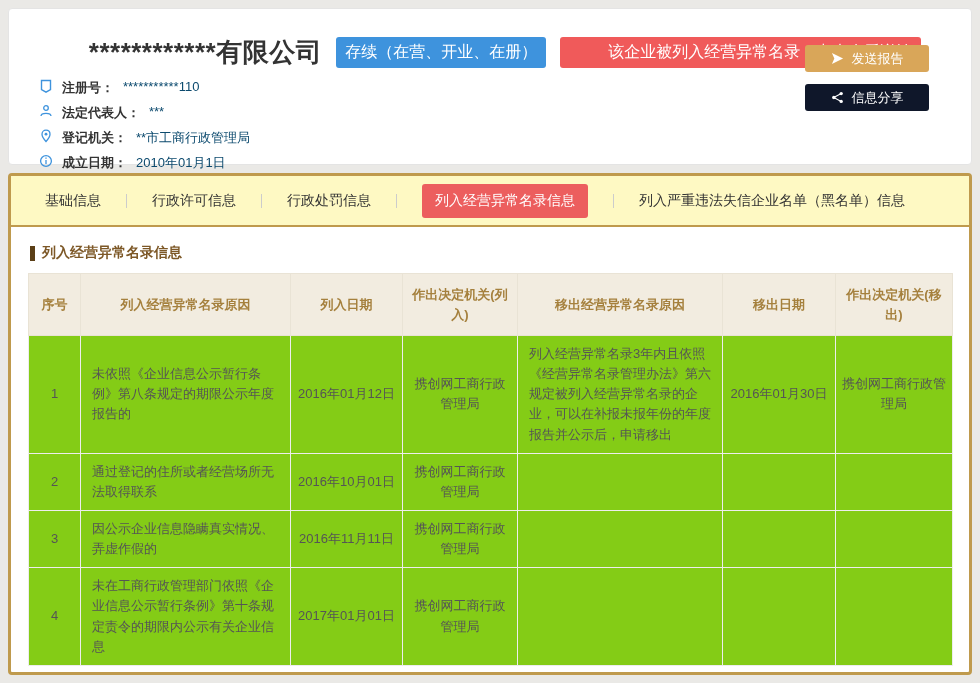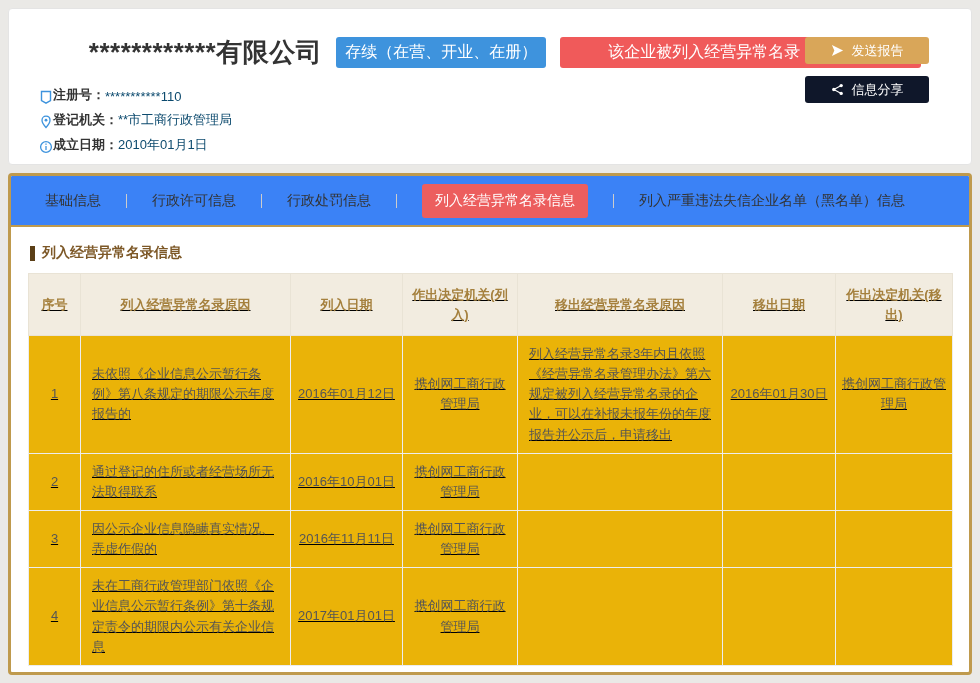--- a/index.html
+++ b/index.html
@@ -39,31 +39,32 @@
     white-space: nowrap;
   }
   .badge-blue { background: #3e93dd; }
   .badge-red  { background: #f05a5a; cursor: pointer; padding-left: 48px; }
   .info-list {
     list-style: none;
     margin: 9px 0 0 30px;
   }
   .info-list li {
     display: flex;
-    align-items: flex-end;
+    align-items: flex-start;
+    gap: 9px;
     height: 25px;
     font-size: 13px;
     color: #333;
   }
   .info-list .lbl { font-weight: bold; color: #333; }
   .info-list .val { color: #0c4a6e; }
   .blue-ic { width: 14px; height: 14px; flex: 0 0 14px; }
   .header-actions {
     position: absolute;
-    top: 28px;
+    top: 36px;
     right: 42px;
     display: flex;
     flex-direction: column;
     gap: 12px;
   }
   .action-btn {
     width: 124px;
     height: 27px;
     border: none;
     border-radius: 3px;
@@ -89,21 +90,21 @@
     border: 3px solid #bf9a4d;
     border-radius: 4px;
     overflow: hidden;
   }
   .tab-bar {
     height: 51px;
     display: flex;
     align-items: center;
     padding-left: 34px;
     border-bottom: 2px solid #bf9a4d;
-    background: #3b82f6;
+    background: #fef9c3;
   }
   .tab {
     font-size: 14px;
     color: #333;
     cursor: pointer;
     white-space: nowrap;
   }
   .tab-active {
     background: #ec5e5e;
     color: #fff;
@@ -124,36 +125,35 @@
     margin: 2px 0 11px 2px;
   }
   .section-marker { width: 5px; height: 15px; background: #5b3f17; }
   .section-title-text { font-size: 14px; font-weight: bold; color: #7d5827; }
 
   
   table {
     width: 924px;
     border-collapse: collapse;
     table-layout: fixed;
-    text-decoration: underline;
   }
   th {
     background: #f2ece0;
     color: #a5803d;
     font-size: 13px;
     font-weight: bold;
     padding: 11px 5px;
     border: 1px solid #e9e3d5;
     text-align: center;
     line-height: 1.5;
   }
   td {
     font-size: 13px;
     color: #555;
-    background: #eab308;
+    background: #84cc16;
     border: 1px solid #ededed;
     padding: 8px 6px;
     text-align: center;
     line-height: 1.55;
     vertical-align: middle;
   }
   td.cell-left { text-align: left; padding: 8px 11px; }
 </style>
 </head>
 <body>
@@ -165,20 +165,28 @@
     <span class="badge badge-red">该企业被列入经营异常名录，点击查看详情</span>
   </div>
 
   <ul class="info-list">
     <li>
       <svg class="blue-ic" viewBox="0 0 14 14">
           <path d="M2.5 1.5 h9 v9 l-4.5 2.6 l-4.5 -2.6 Z" fill="none" stroke="#3e93dd" stroke-width="1.4"></path>
         </svg>
       <span class="lbl">注册号：</span>
       <span class="val">***********110</span>
+    </li>
+    <li>
+      <svg class="blue-ic" viewBox="0 0 14 14">
+          <circle cx="7" cy="4" r="2.3" fill="none" stroke="#3e93dd" stroke-width="1.3"></circle>
+          <path d="M2 12 c0-3.6 10-3.6 10 0" fill="none" stroke="#3e93dd" stroke-width="1.3"></path>
+        </svg>
+      <span class="lbl">法定代表人：</span>
+      <span class="val">***</span>
     </li>
     <li>
       <svg class="blue-ic" viewBox="0 0 14 14">
           <path d="M7 1.2 C4.6 1.2 3 3 3 5.2 C3 8 7 12.5 7 12.5 S11 8 11 5.2 C11 3 9.4 1.2 7 1.2 Z" fill="none" stroke="#3e93dd" stroke-width="1.3"></path>
           <circle cx="7" cy="5.2" r="1.4" fill="#3e93dd"></circle>
         </svg>
       <span class="lbl">登记机关：</span>
       <span class="val">**市工商行政管理局</span>
     </li>
     <li>

